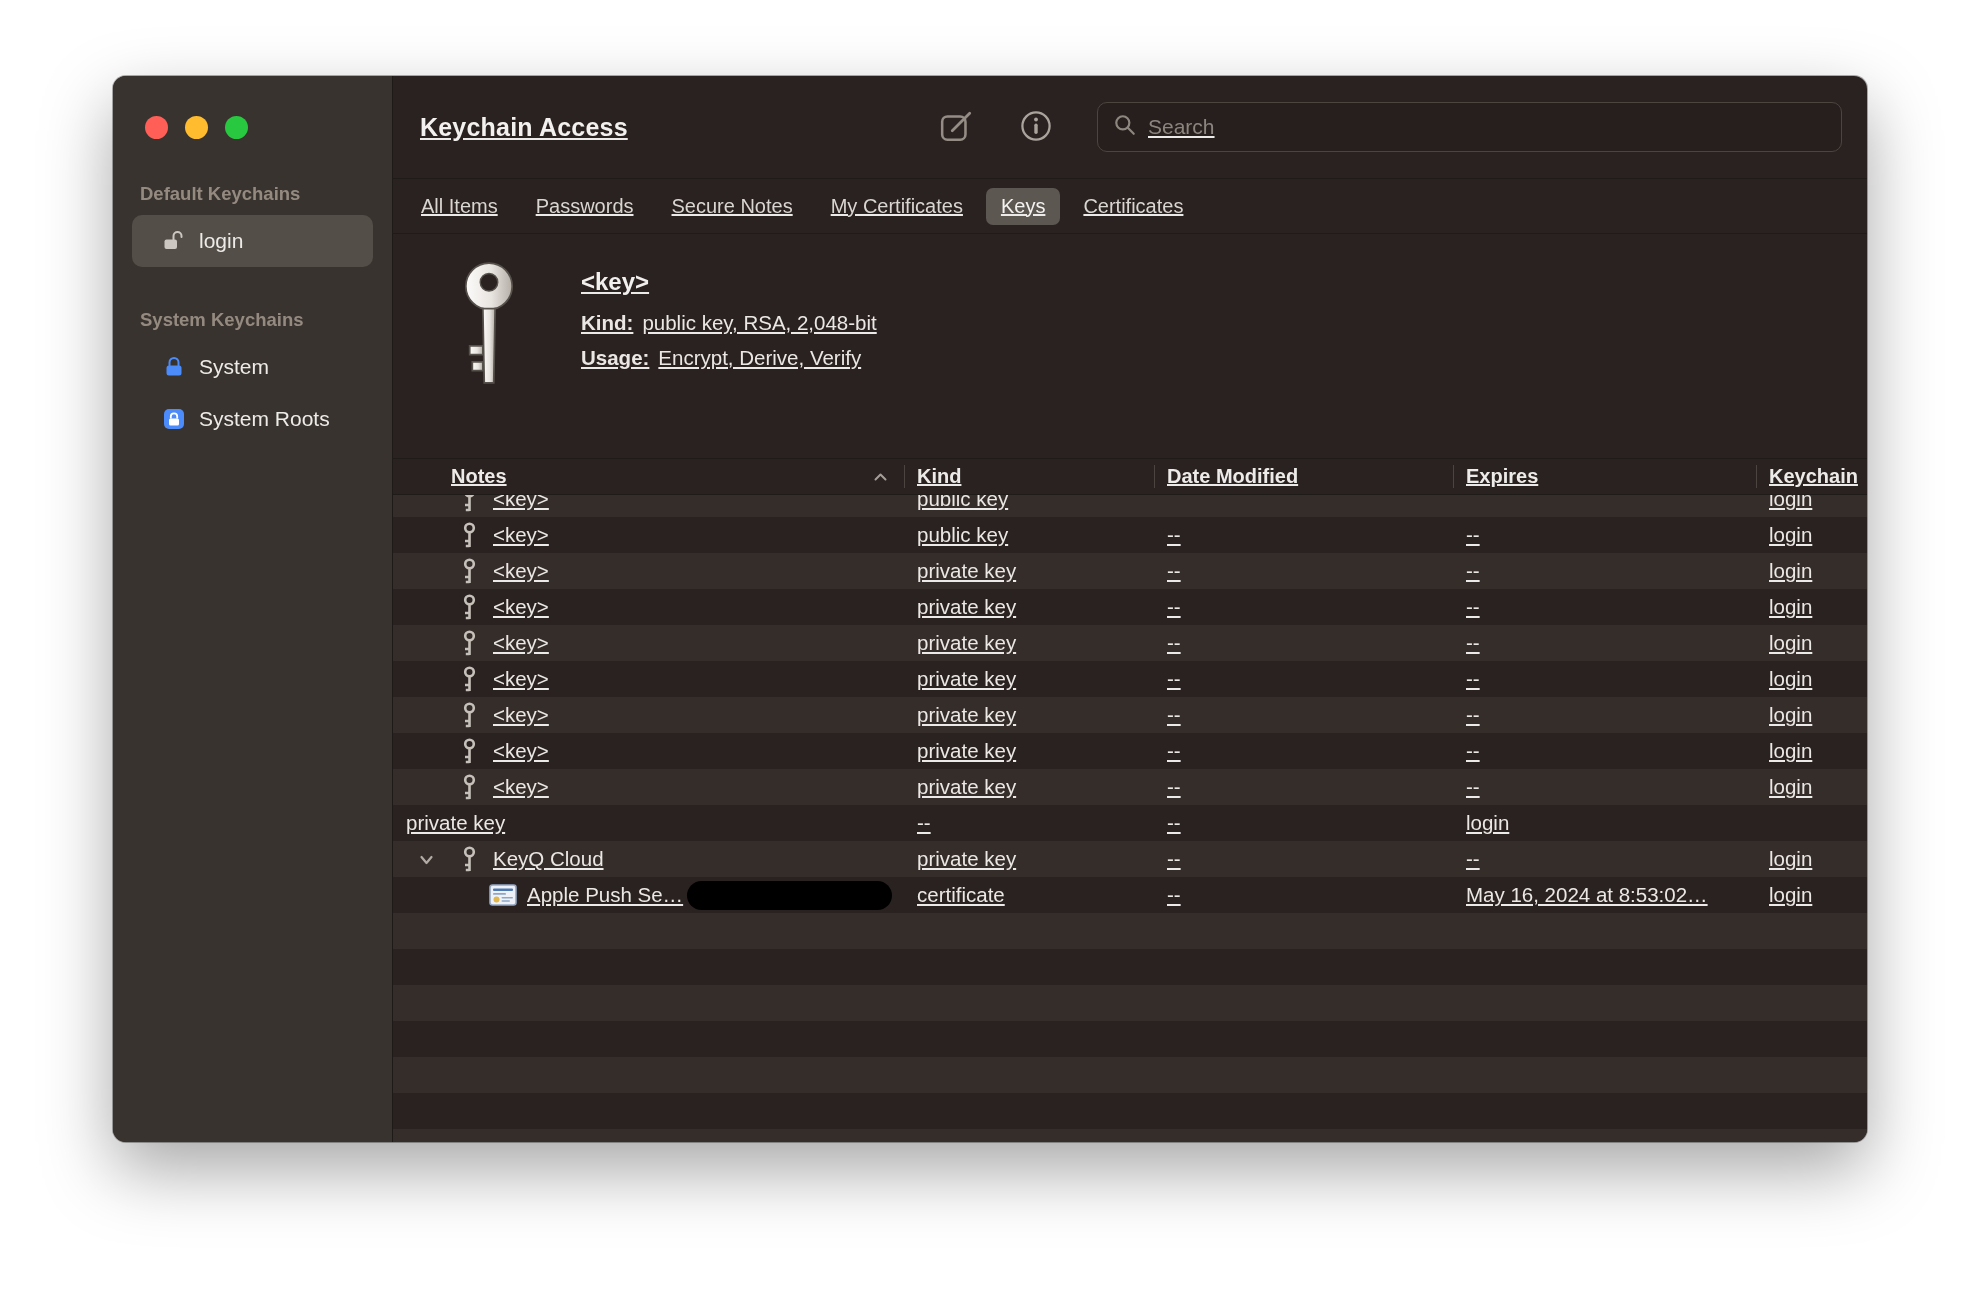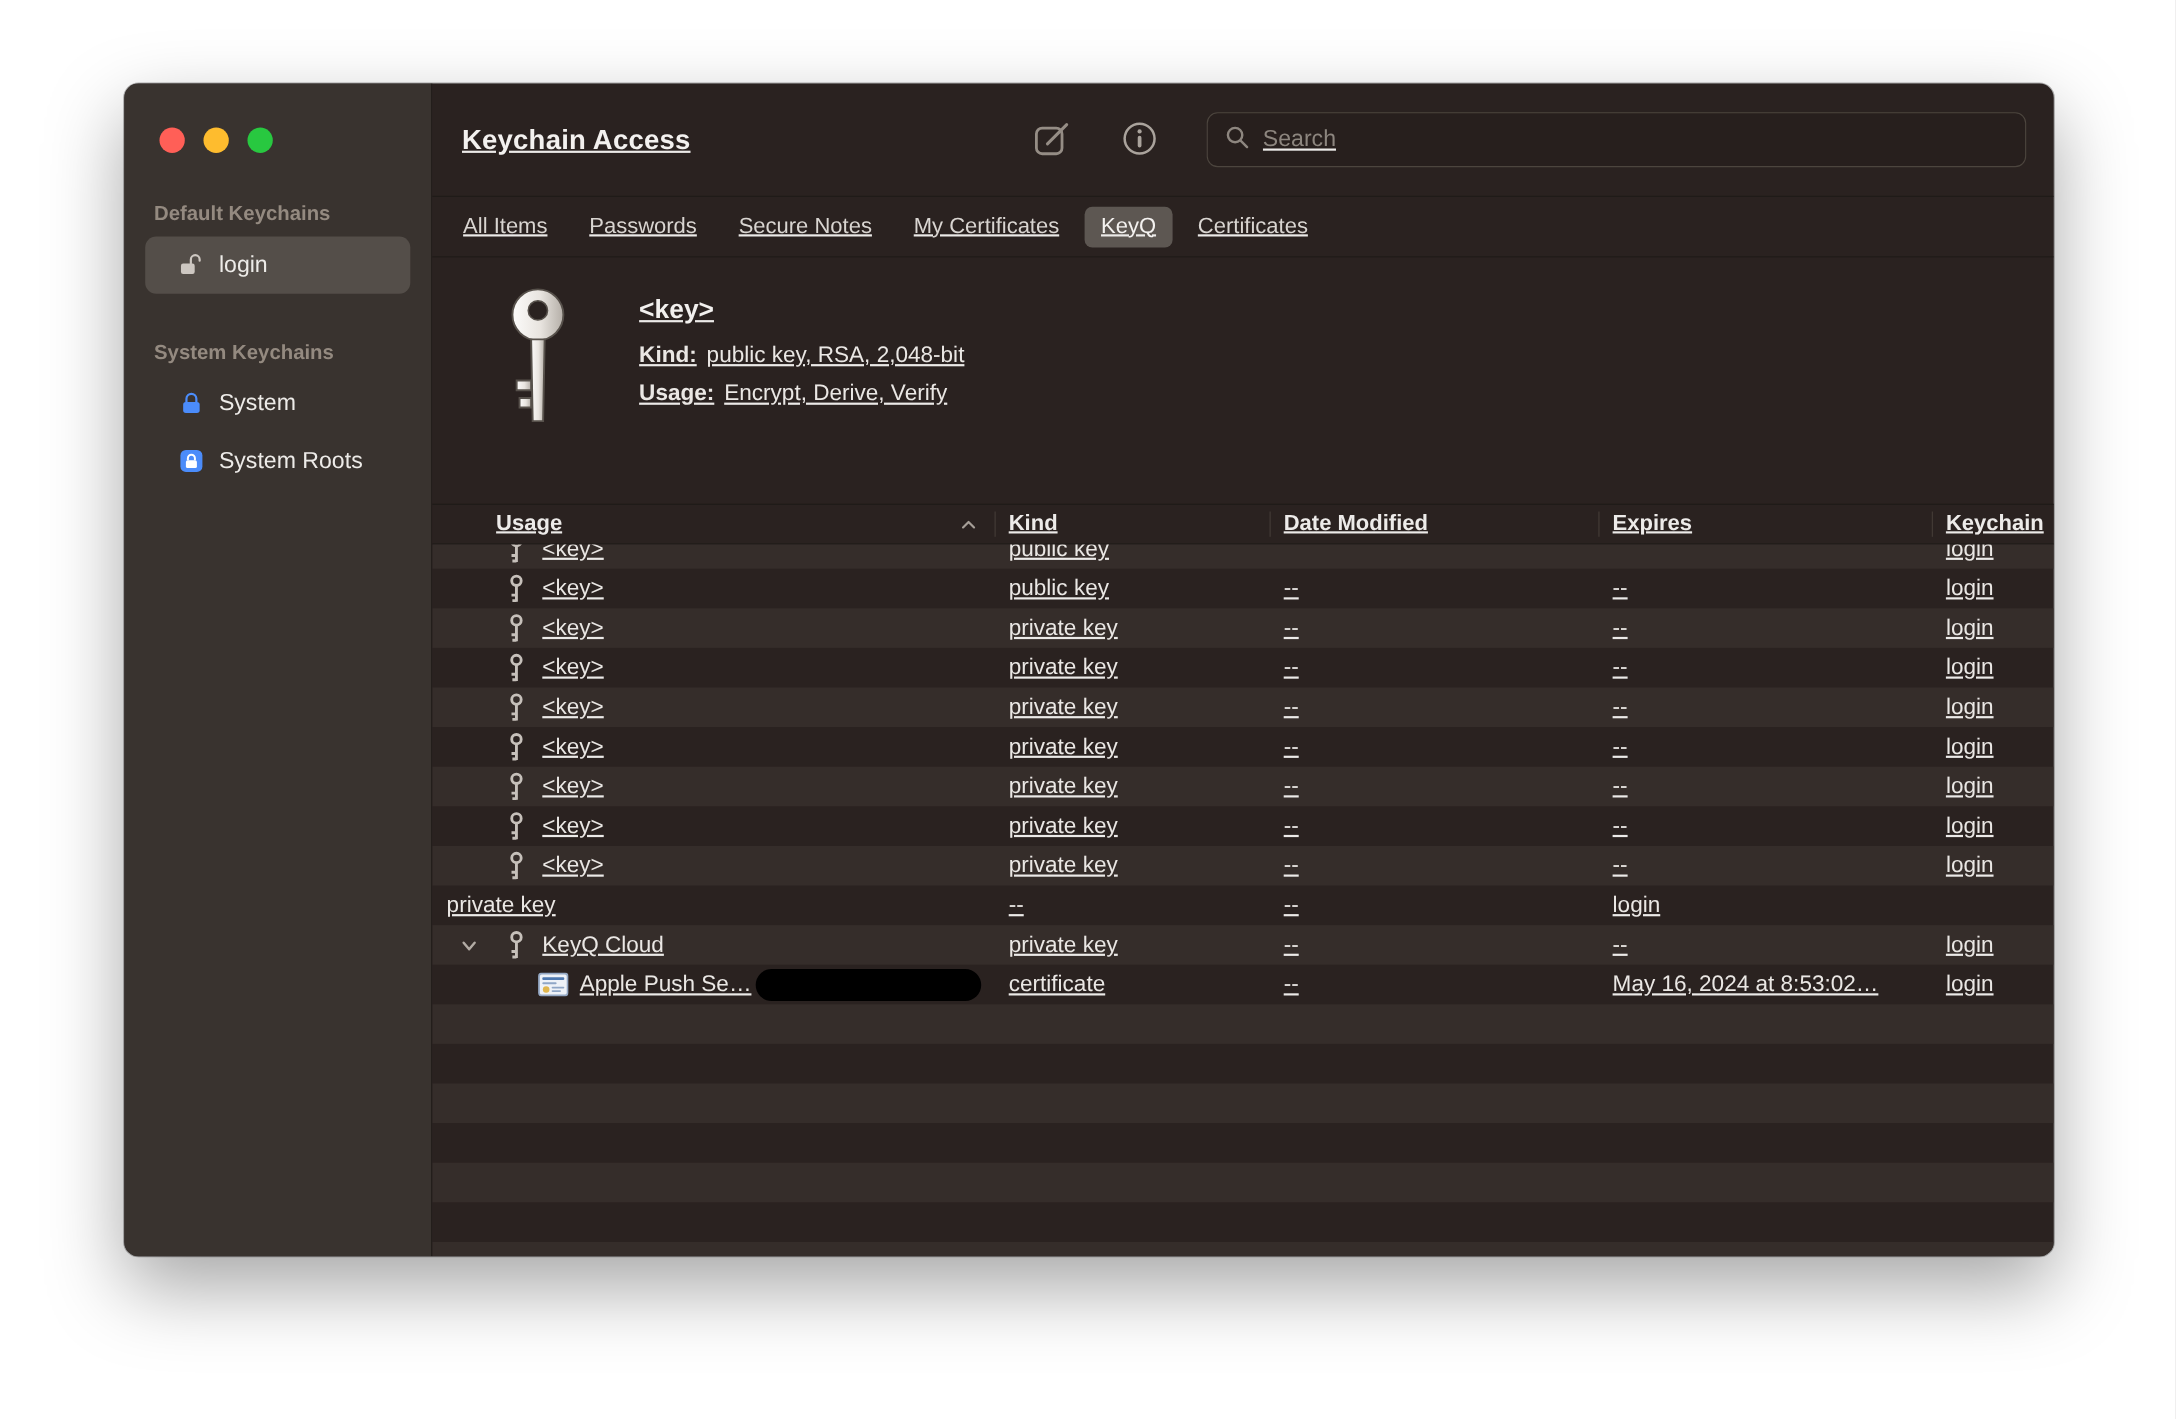--- a/index.html
+++ b/index.html
@@ -163,21 +163,21 @@
               </svg></span>
           <input type="text" placeholder="Search" style="">
         </div>
       </header>
 
       <nav class="tabs">
           <div class="tab">All Items</div>
           <div class="tab">Passwords</div>
           <div class="tab">Secure Notes</div>
           <div class="tab">My Certificates</div>
-          <div class="tab selected">KeyQ</div>
+          <div class="tab selected">Keys</div>
           <div class="tab">Certificates</div>
         </nav>
 
       <section class="detail">
         <span class="big-key"><svg width="72" height="128" viewBox="0 0 41 72">
               <defs>
                 <linearGradient id="kgrad" x1="0" y1="0" x2="1" y2="0">
                   <stop offset="0" stop-color="#fcfbfa"></stop>
                   <stop offset="0.55" stop-color="#e8e4df"></stop>
                   <stop offset="1" stop-color="#b4aea7"></stop>
@@ -196,21 +196,21 @@
           </div>
           <div class="detail-line">
             <b>Usage:</b><span>Encrypt, Derive, Verify</span>
           </div>
         </div>
       </section>
 
       <section class="table">
         <div class="thead cols">
             <div class="th first">
-              <span>Usage</span>
+              <span>Notes</span>
               <span class="sort">
                 <svg width="15" height="10" viewBox="0 0 15 10">
                   <path d="M2.5 7.5 L7.5 2.5 L12.5 7.5" fill="none" stroke="#a59e97" stroke-width="2" stroke-linecap="round" stroke-linejoin="round"></path>
                 </svg>
               </span>
             </div>
             <div class="th">
               <span>Kind</span>
             </div>
             <div class="th">

